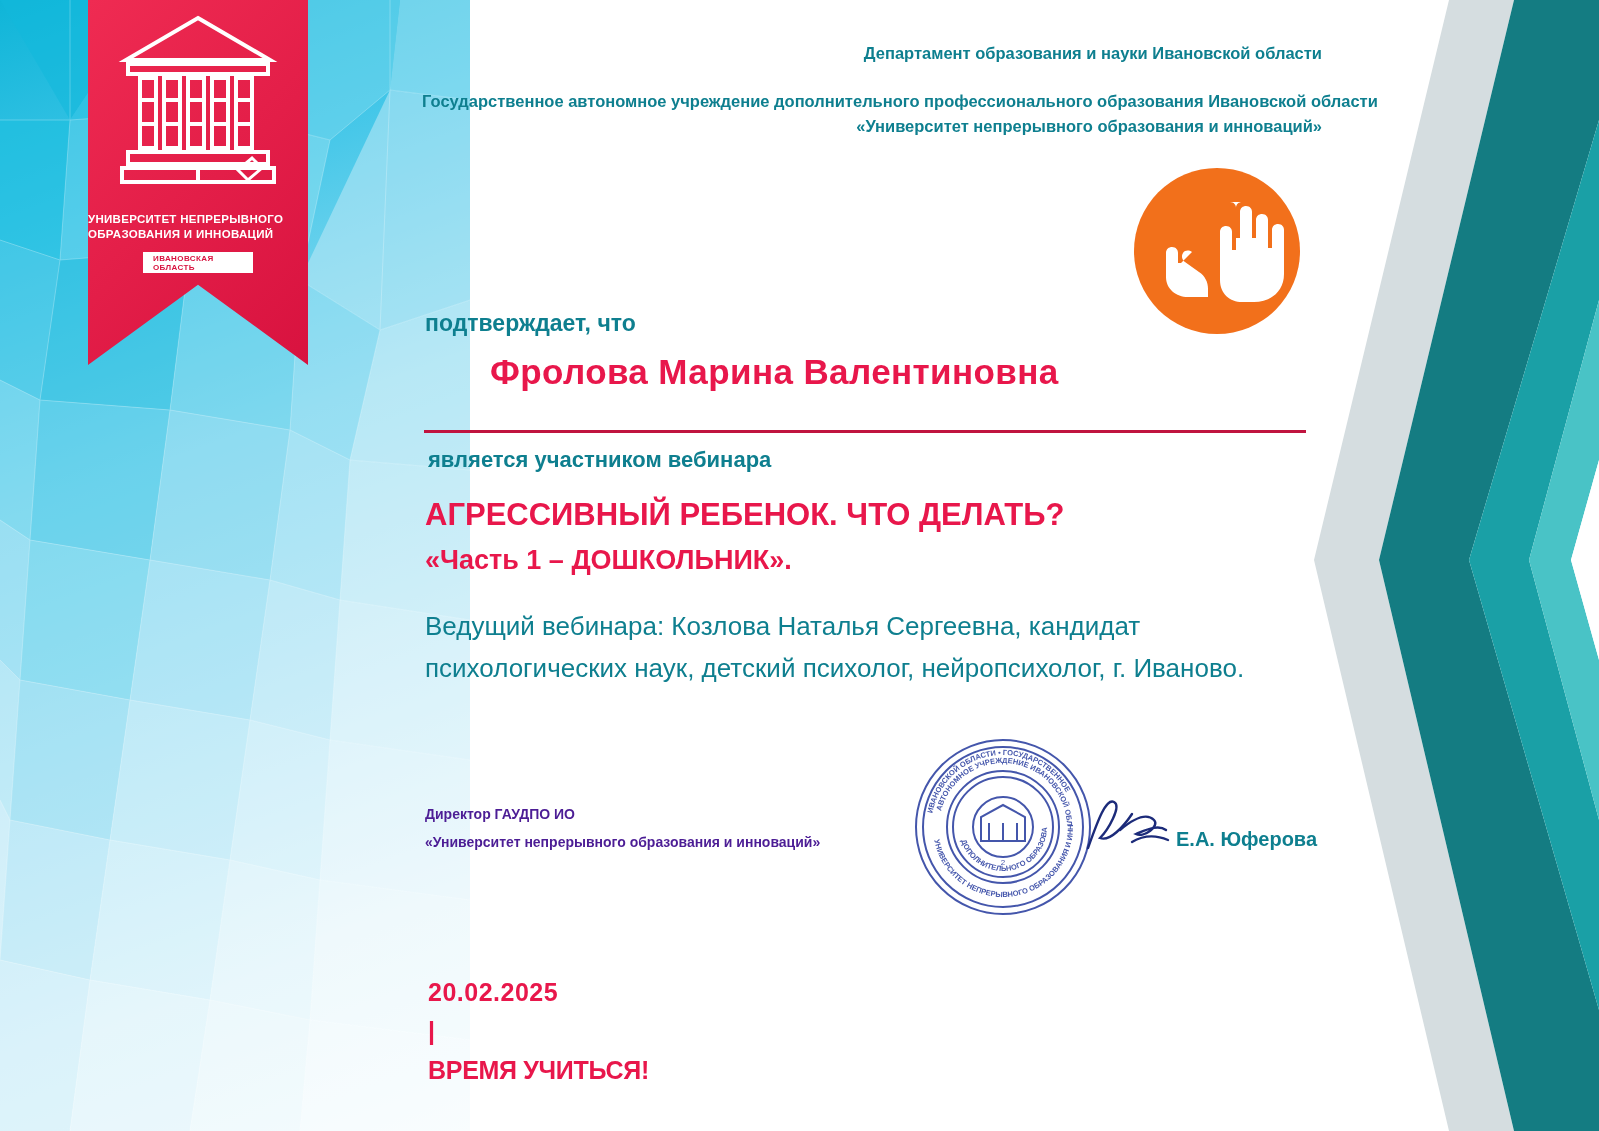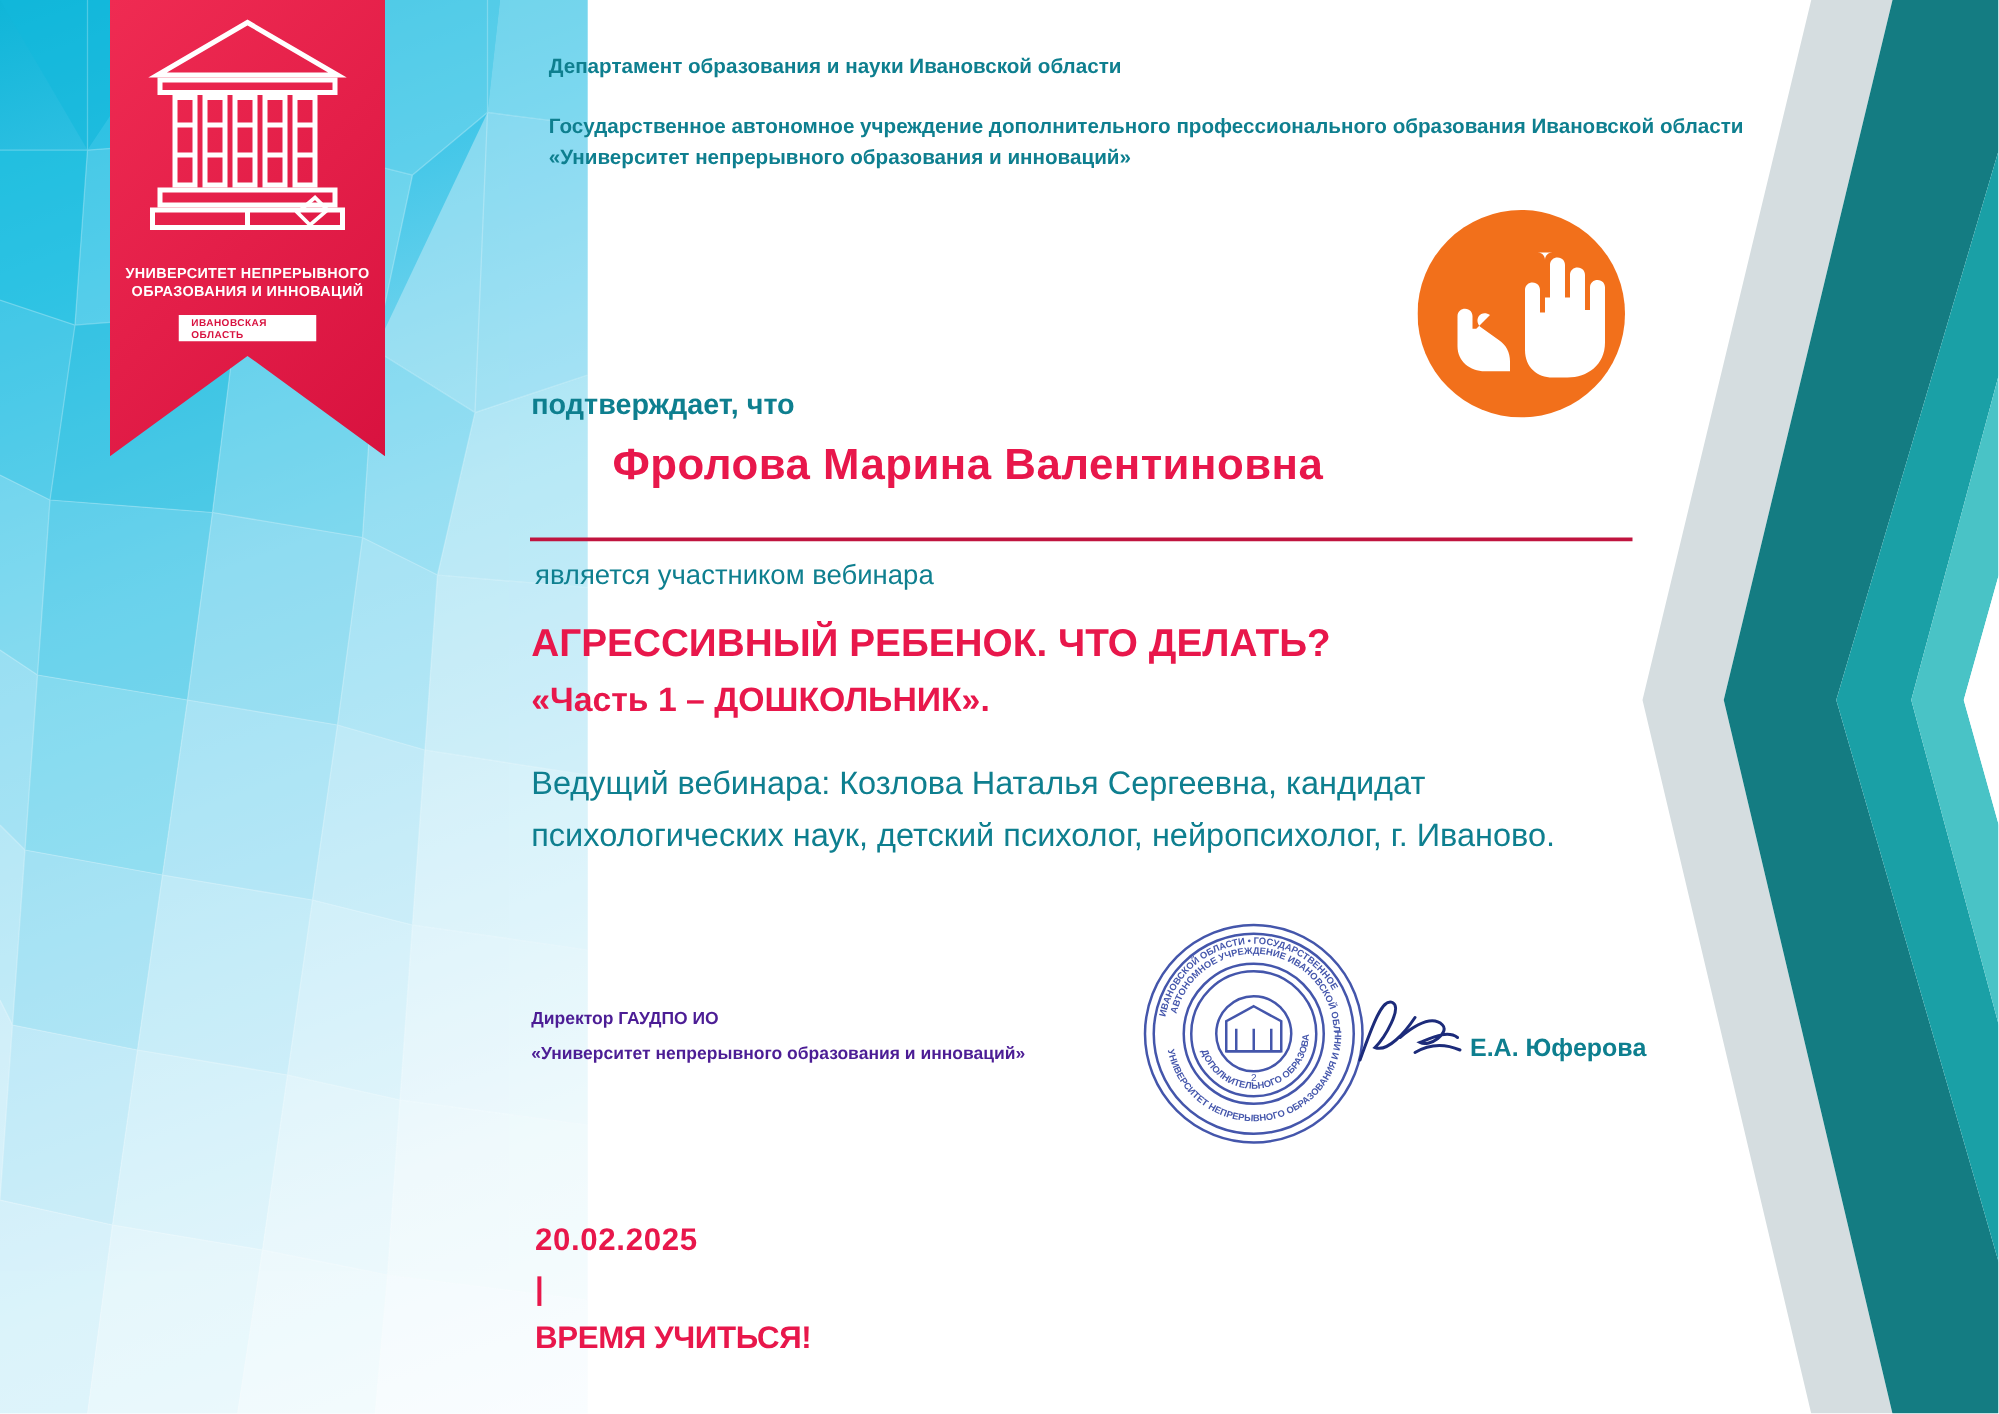--- a/index.html
+++ b/index.html
@@ -51,21 +51,20 @@
     width: 220px; height: 365px;
     background: #e8174b;
     clip-path: polygon(0 0, 100% 0, 100% 100%, 50% 78%, 0 100%);
     background: linear-gradient(135deg, #ef2b52 0%, #d8123f 100%);
   }
   .ribbon svg { position: absolute; left: 0; top: 0; }
   .ribbon-text {
     position: absolute;
     left: 0; right: 0;
     top: 212px;
-    text-align: center;
     color: #ffffff;
     font-size: 11.5px;
     font-weight: bold;
     line-height: 15px;
     letter-spacing: 0.3px;
   }
   .ribbon-region {
     position: absolute;
     left: 50%;
     transform: translateX(-50%);
@@ -74,22 +73,23 @@
     color: #d8123f;
     font-size: 8px;
     font-weight: bold;
     padding: 2px 10px 1px 10px;
     letter-spacing: 0.4px;
   }
 
   
   .org-block {
     position: absolute;
-    left: 439px; top: 44px;
+    left: 422px; top: 44px;
     width: 900px;
+    text-align: right;
   }
   .org-dept {
     color: #0e7f8f;
     font-size: 16.5px;
     font-weight: bold;
     margin-bottom: 26px;
     white-space: nowrap;
   }
   .org-name {
     color: #0e7f8f;
@@ -139,21 +139,21 @@
     left: 424px; top: 430px;
     width: 882px;
     height: 3px;
     background: #c0143f;
   }
 
   .is-participant {
     position: absolute;
     left: 428px; top: 447px;
     font-size: 22px;
-    font-weight: normal;
+    font-weight: bold;
     color: #0e7f8f;
   }
 
   .webinar-title {
     position: absolute;
     left: 425px; top: 492px;
     font-size: 31px;
     font-weight: bold;
     color: #e8174b;
     line-height: 46px;

